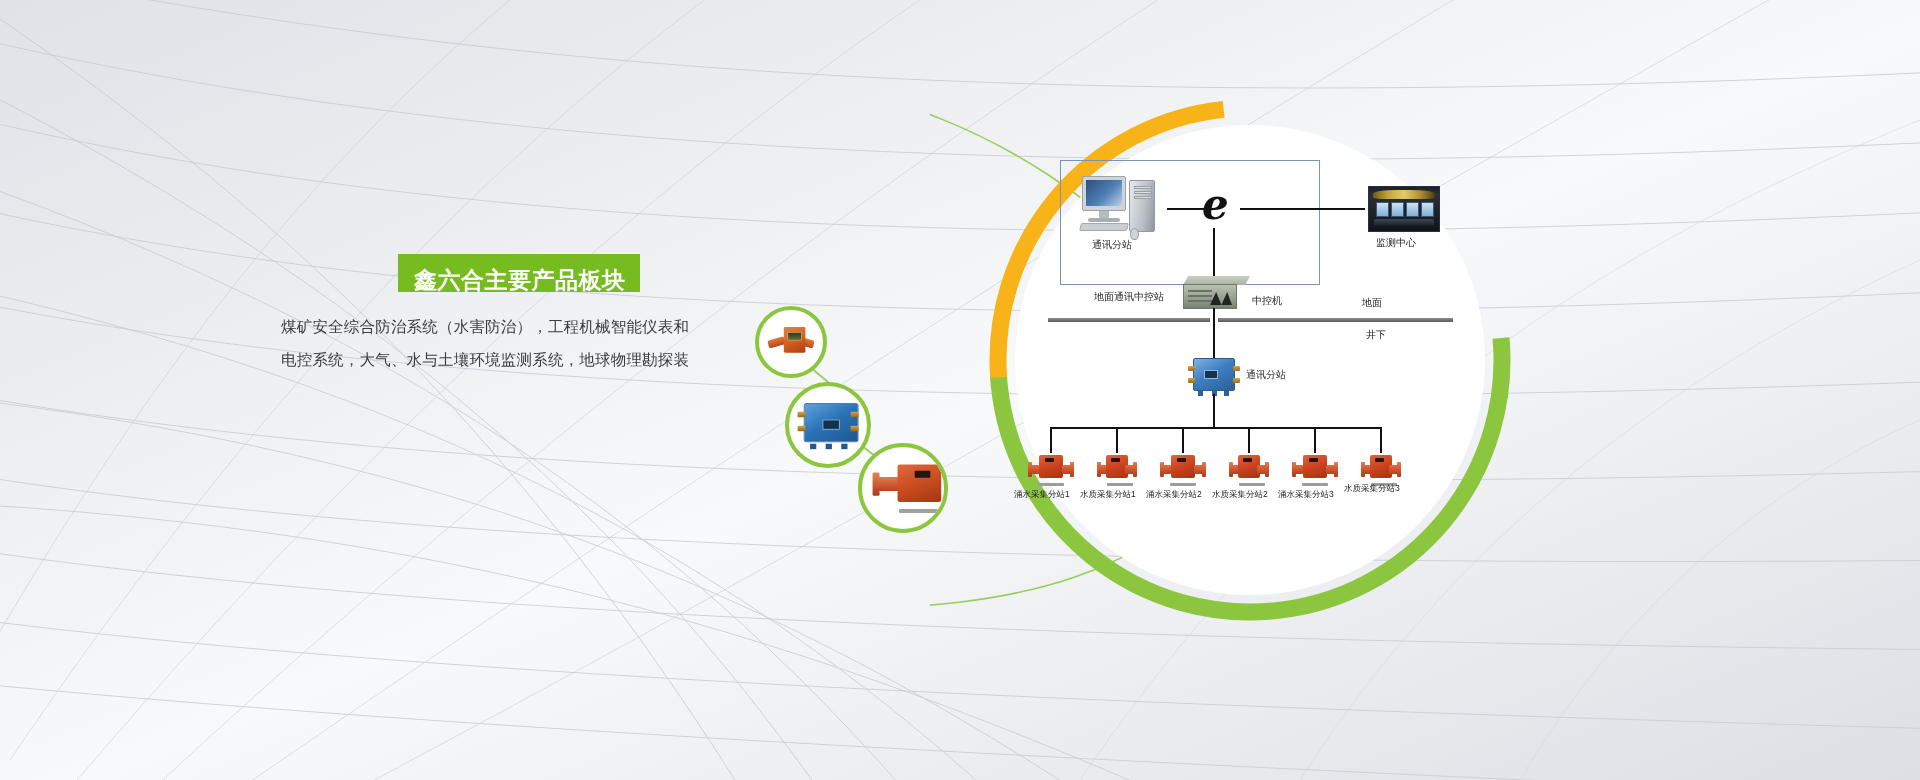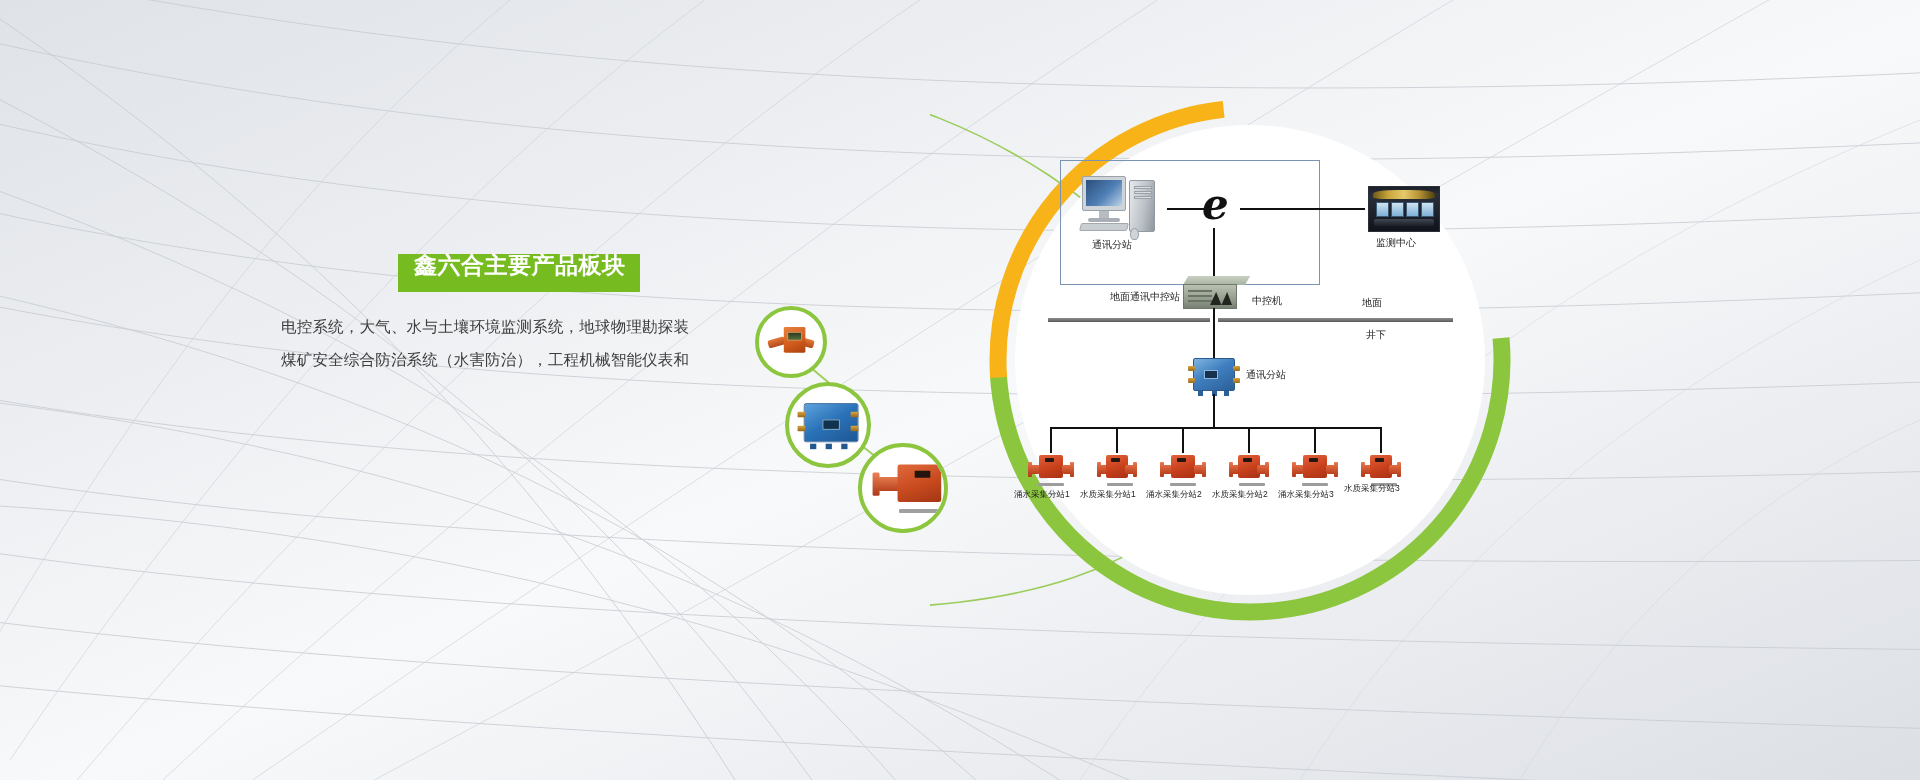--- a/index.html
+++ b/index.html
@@ -26,21 +26,21 @@
     width: 344px; height: 216px;
   }
   .card-frame { position: absolute; inset: 0; pointer-events: none; }
 
   .card-title {
     position: absolute;
     left: 150px; top: 30px;
     height: 38px;
     padding: 0 14px 0 16px;
     background: #76bc21;
-    display: flex; align-items: flex-start;
+    display: flex; align-items: flex-end;
     white-space: nowrap;
     z-index: 3;
   }
   .card-title span {
     color: #ffffff;
     font-size: 23px;
     font-weight: bold;
     letter-spacing: 0.5px;
     line-height: 1;
   }
@@ -422,22 +422,22 @@
       <path d="M2,214 L238,214" stroke="url(#frameGrad)" stroke-width="4" fill="none"></path>
 
       <path d="M238,214 L238,182" stroke="url(#frameGrad)" stroke-width="4" fill="none"></path>
     </svg>
 
     <div class="card-title">
       <span>鑫六合主要产品板块</span>
     </div>
 
     <div class="card-body">
+      <p>煤矿安全综合防治系统（水害防治），工程机械智能仪表和</p>
       <p>电控系统，大气、水与土壤环境监测系统，地球物理勘探装</p>
-      <p>煤矿安全综合防治系统（水害防治），工程机械智能仪表和</p>
     </div>
   </div>
 
   <div class="circle-wrap">
 
     <svg class="ring-svg" width="740" height="690" viewBox="0 0 740 690">
       <path d="M318,310 C 180,150 70,70 -120,30" stroke="#8cc63f" stroke-width="1.6" fill="none" opacity="0.85"></path>
       <path d="M318,420 C 200,520 120,560 -130,560" stroke="#8cc63f" stroke-width="1.6" fill="none" opacity="0.85"></path>
     </svg>
 
@@ -488,21 +488,21 @@
         <div class="top"></div>
         <div class="front">
           <div class="slot" style="top:5px;"></div>
           <div class="slot" style="top:10px;"></div>
           <div class="slot" style="top:15px;"></div>
           <div class="vent"></div>
         </div>
       </div>
       <div class="dg-label" style="left:322px; top:246px;">中控机</div>
 
-      <div class="dg-label" style="left:180px; top:242px;">地面通讯中控站</div>
+      <div class="dg-label" style="left:164px; top:242px;">地面通讯中控站</div>
 
       <div class="ground-bar" style="left:118px; top:268px; width:162px;"></div>
       <div class="ground-bar" style="left:288px; top:268px; width:235px;"></div>
       <div class="dg-label" style="left:432px; top:248px;">地面</div>
       <div class="dg-label" style="left:436px; top:280px;">井下</div>
 
       <div class="dg-line" style="left:283px; top:258px; width:2px; height:50px;"></div>
 
       <div class="bluebox" style="left:258px; top:306px;">
         <div class="body"></div>

